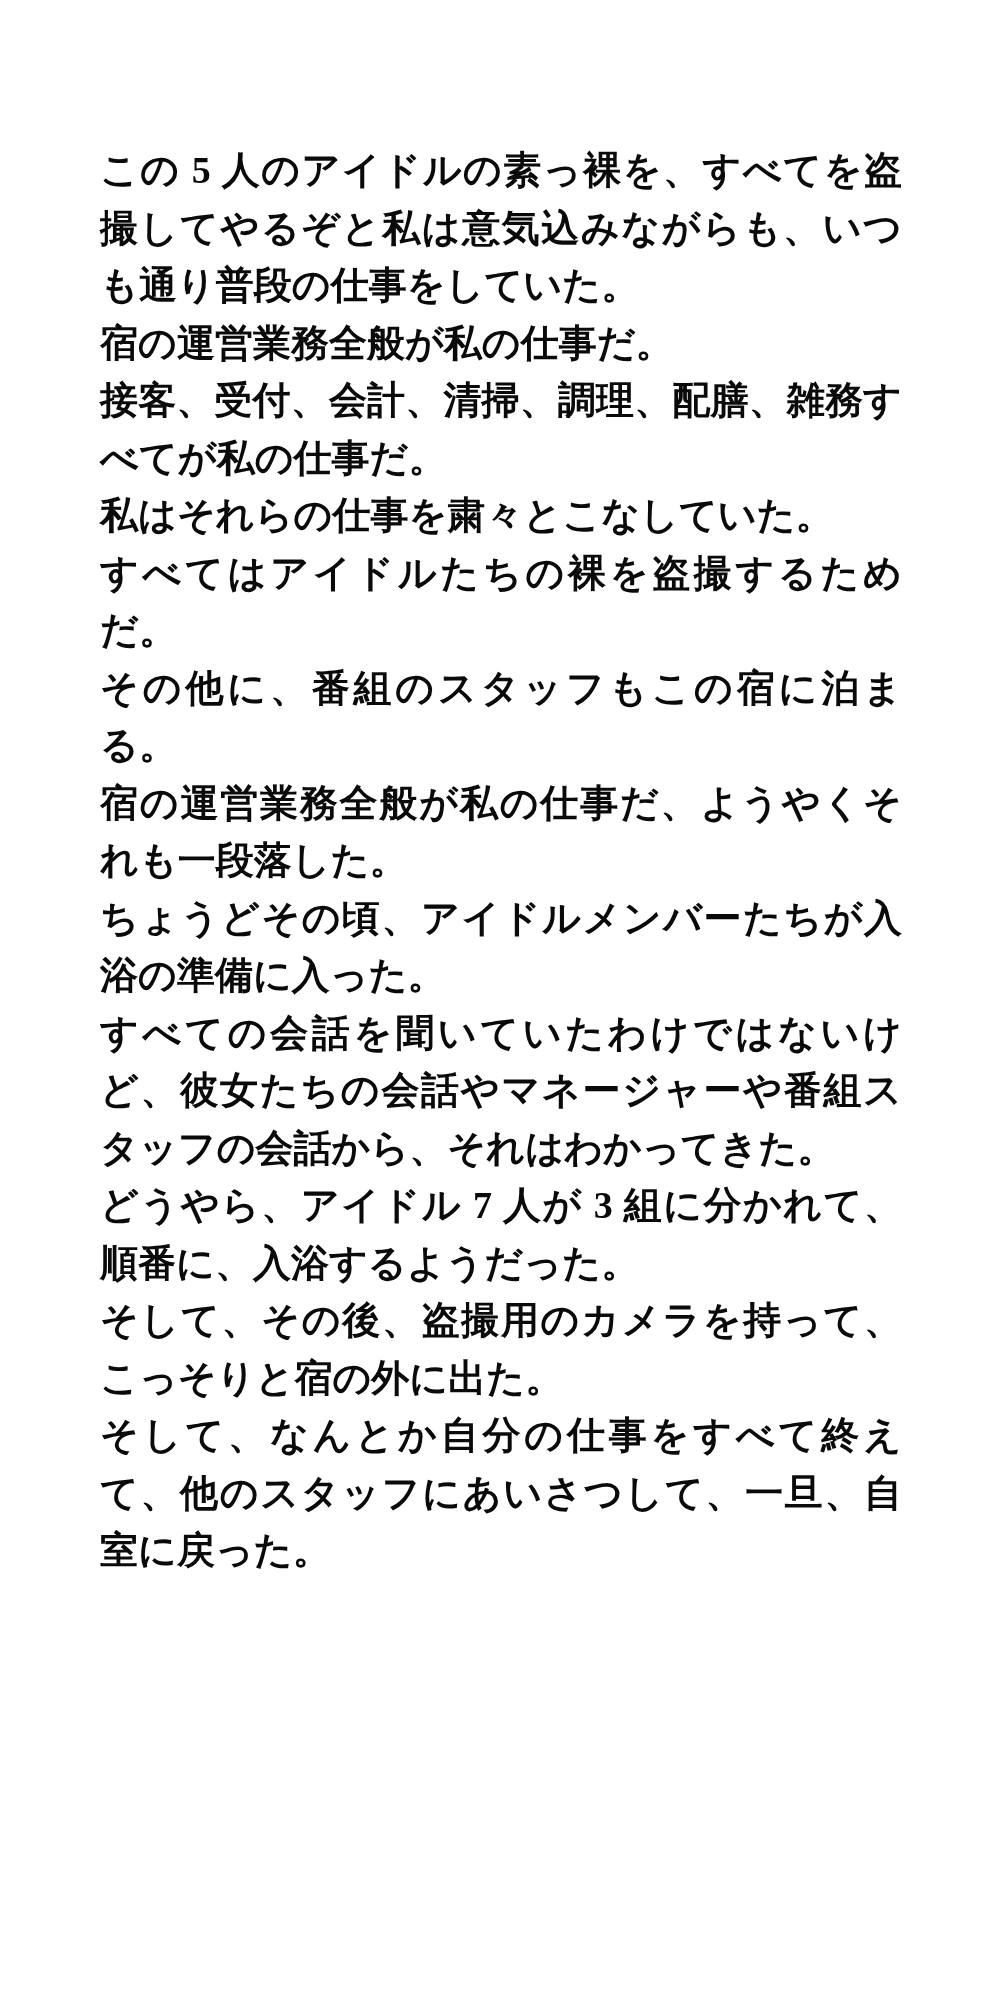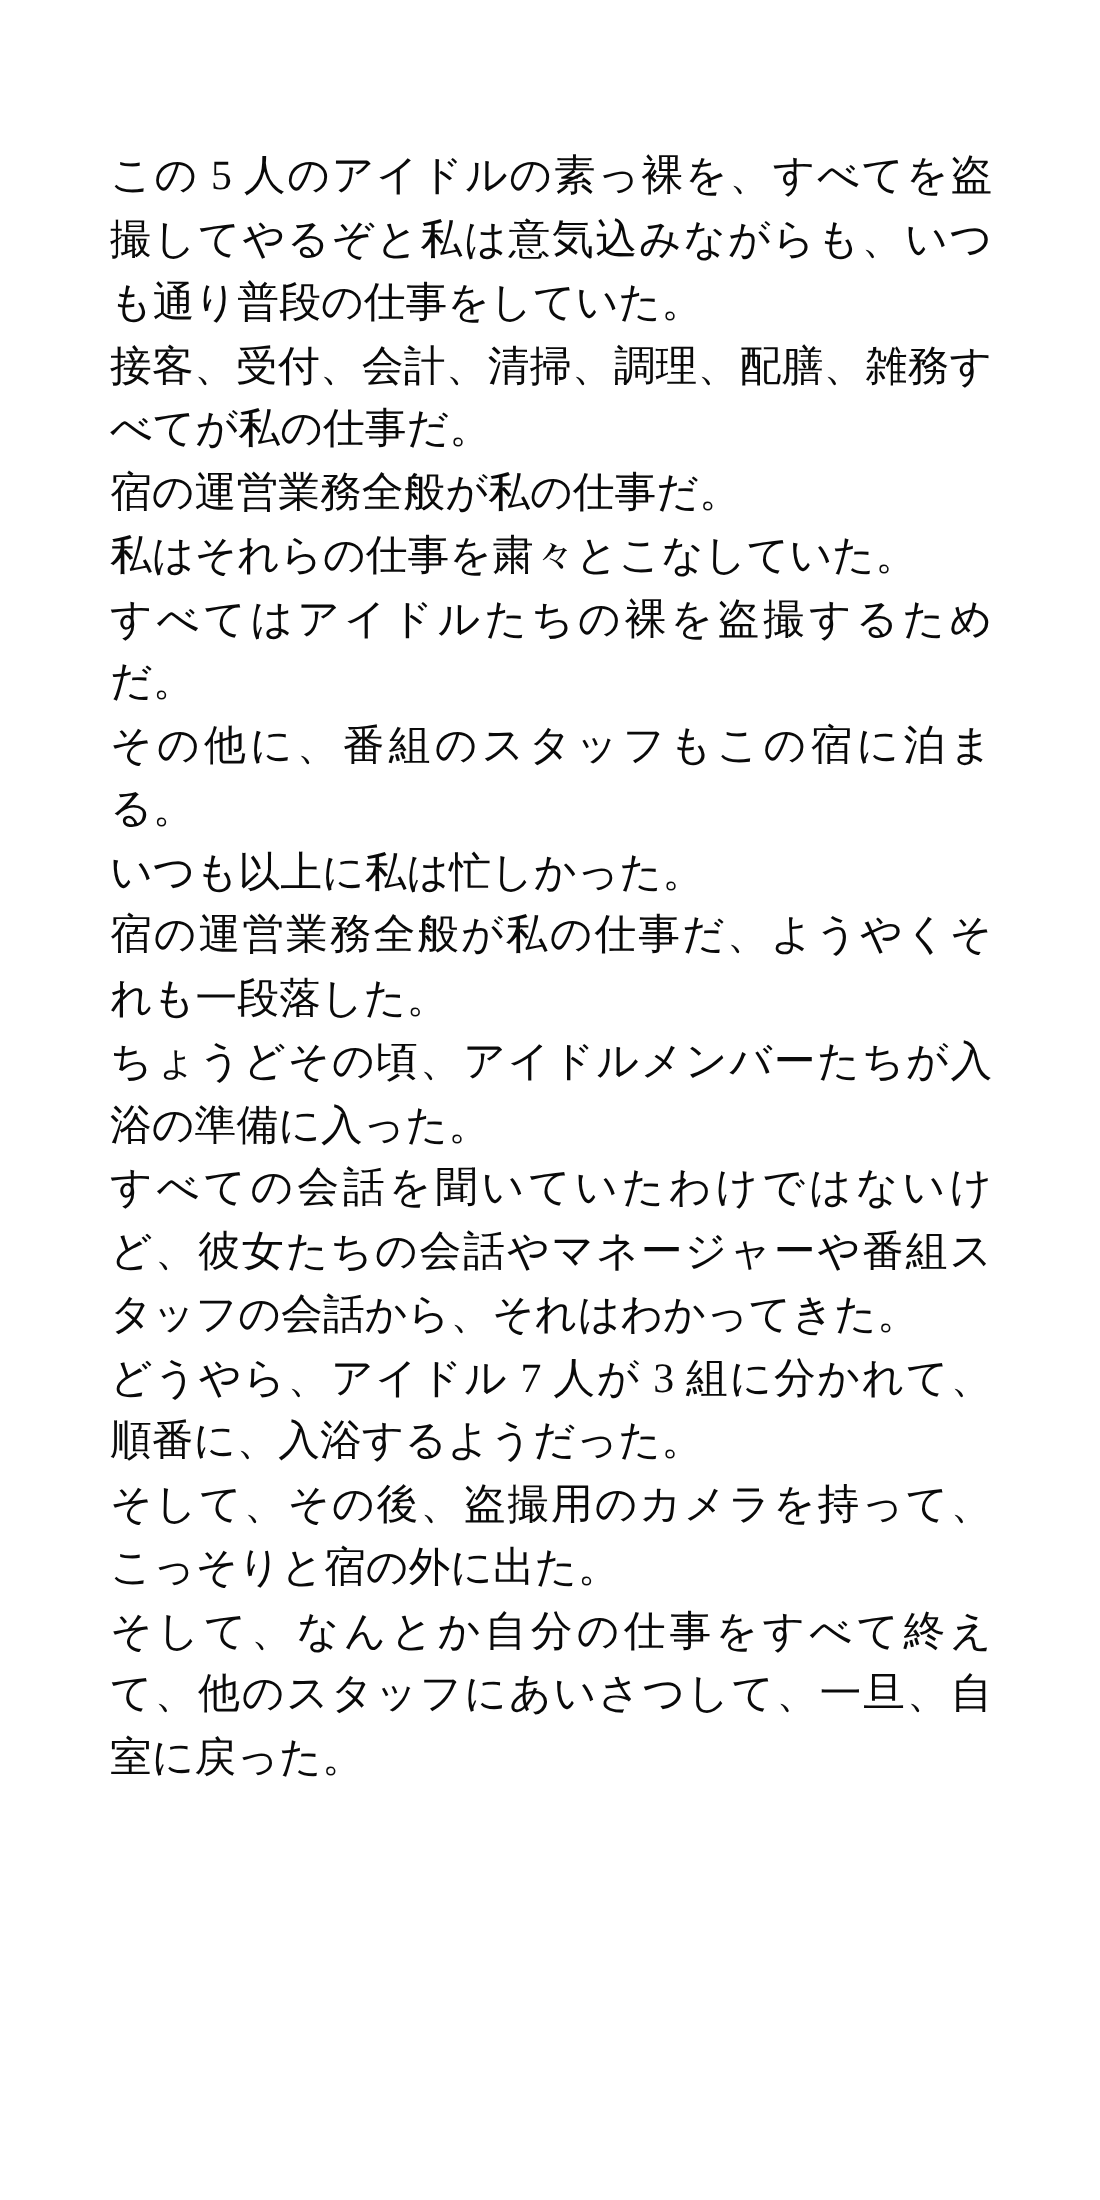--- a/index.html
+++ b/index.html
@@ -9,47 +9,46 @@
   }
   body {
     width: 1000px;
     height: 2000px;
     position: relative;
     font-family: "Liberation Serif", serif;
   }
   .story {
     position: absolute;
     left: 100px;
-    top: 132px;
+    top: 142px;
     width: 802px;
     color: #0a0a0a;
     font-size: 38px;
     line-height: 57.5px;
-    font-weight: 400;
+    font-weight: 700;
     text-align: justify;
     letter-spacing: 0;
   }
   .story p {
     margin: 0;
     padding: 0;
     text-indent: 0;
   }
 </style>
 </head>
 <body>
 
 <main class="page">
   <article class="story">
     <p>この 5 人のアイドルの素っ裸を、すべてを盗撮してやるぞと私は意気込みながらも、いつも通り普段の仕事をしていた。</p>
+    <p>宿の運営業務全般が私の仕事だ。</p>
     <p>接客、受付、会計、清掃、調理、配膳、雑務すべてが私の仕事だ。</p>
-    <p>宿の運営業務全般が私の仕事だ。</p>
     <p>私はそれらの仕事を粛々とこなしていた。</p>
     <p>すべてはアイドルたちの裸を盗撮するためだ。</p>
     <p>その他に、番組のスタッフもこの宿に泊まる。</p>
-    <p>いつも以上に私は忙しかった。</p>
     <p>宿の運営業務全般が私の仕事だ、ようやくそれも一段落した。</p>
     <p>ちょうどその頃、アイドルメンバーたちが入浴の準備に入った。</p>
     <p>すべての会話を聞いていたわけではないけど、彼女たちの会話やマネージャーや番組スタッフの会話から、それはわかってきた。</p>
     <p>どうやら、アイドル 7 人が 3 組に分かれて、順番に、入浴するようだった。</p>
     <p>そして、その後、盗撮用のカメラを持って、こっそりと宿の外に出た。</p>
     <p>そして、なんとか自分の仕事をすべて終えて、他のスタッフにあいさつして、一旦、自室に戻った。</p>
   </article>
 </main>
 
 </body></html>

